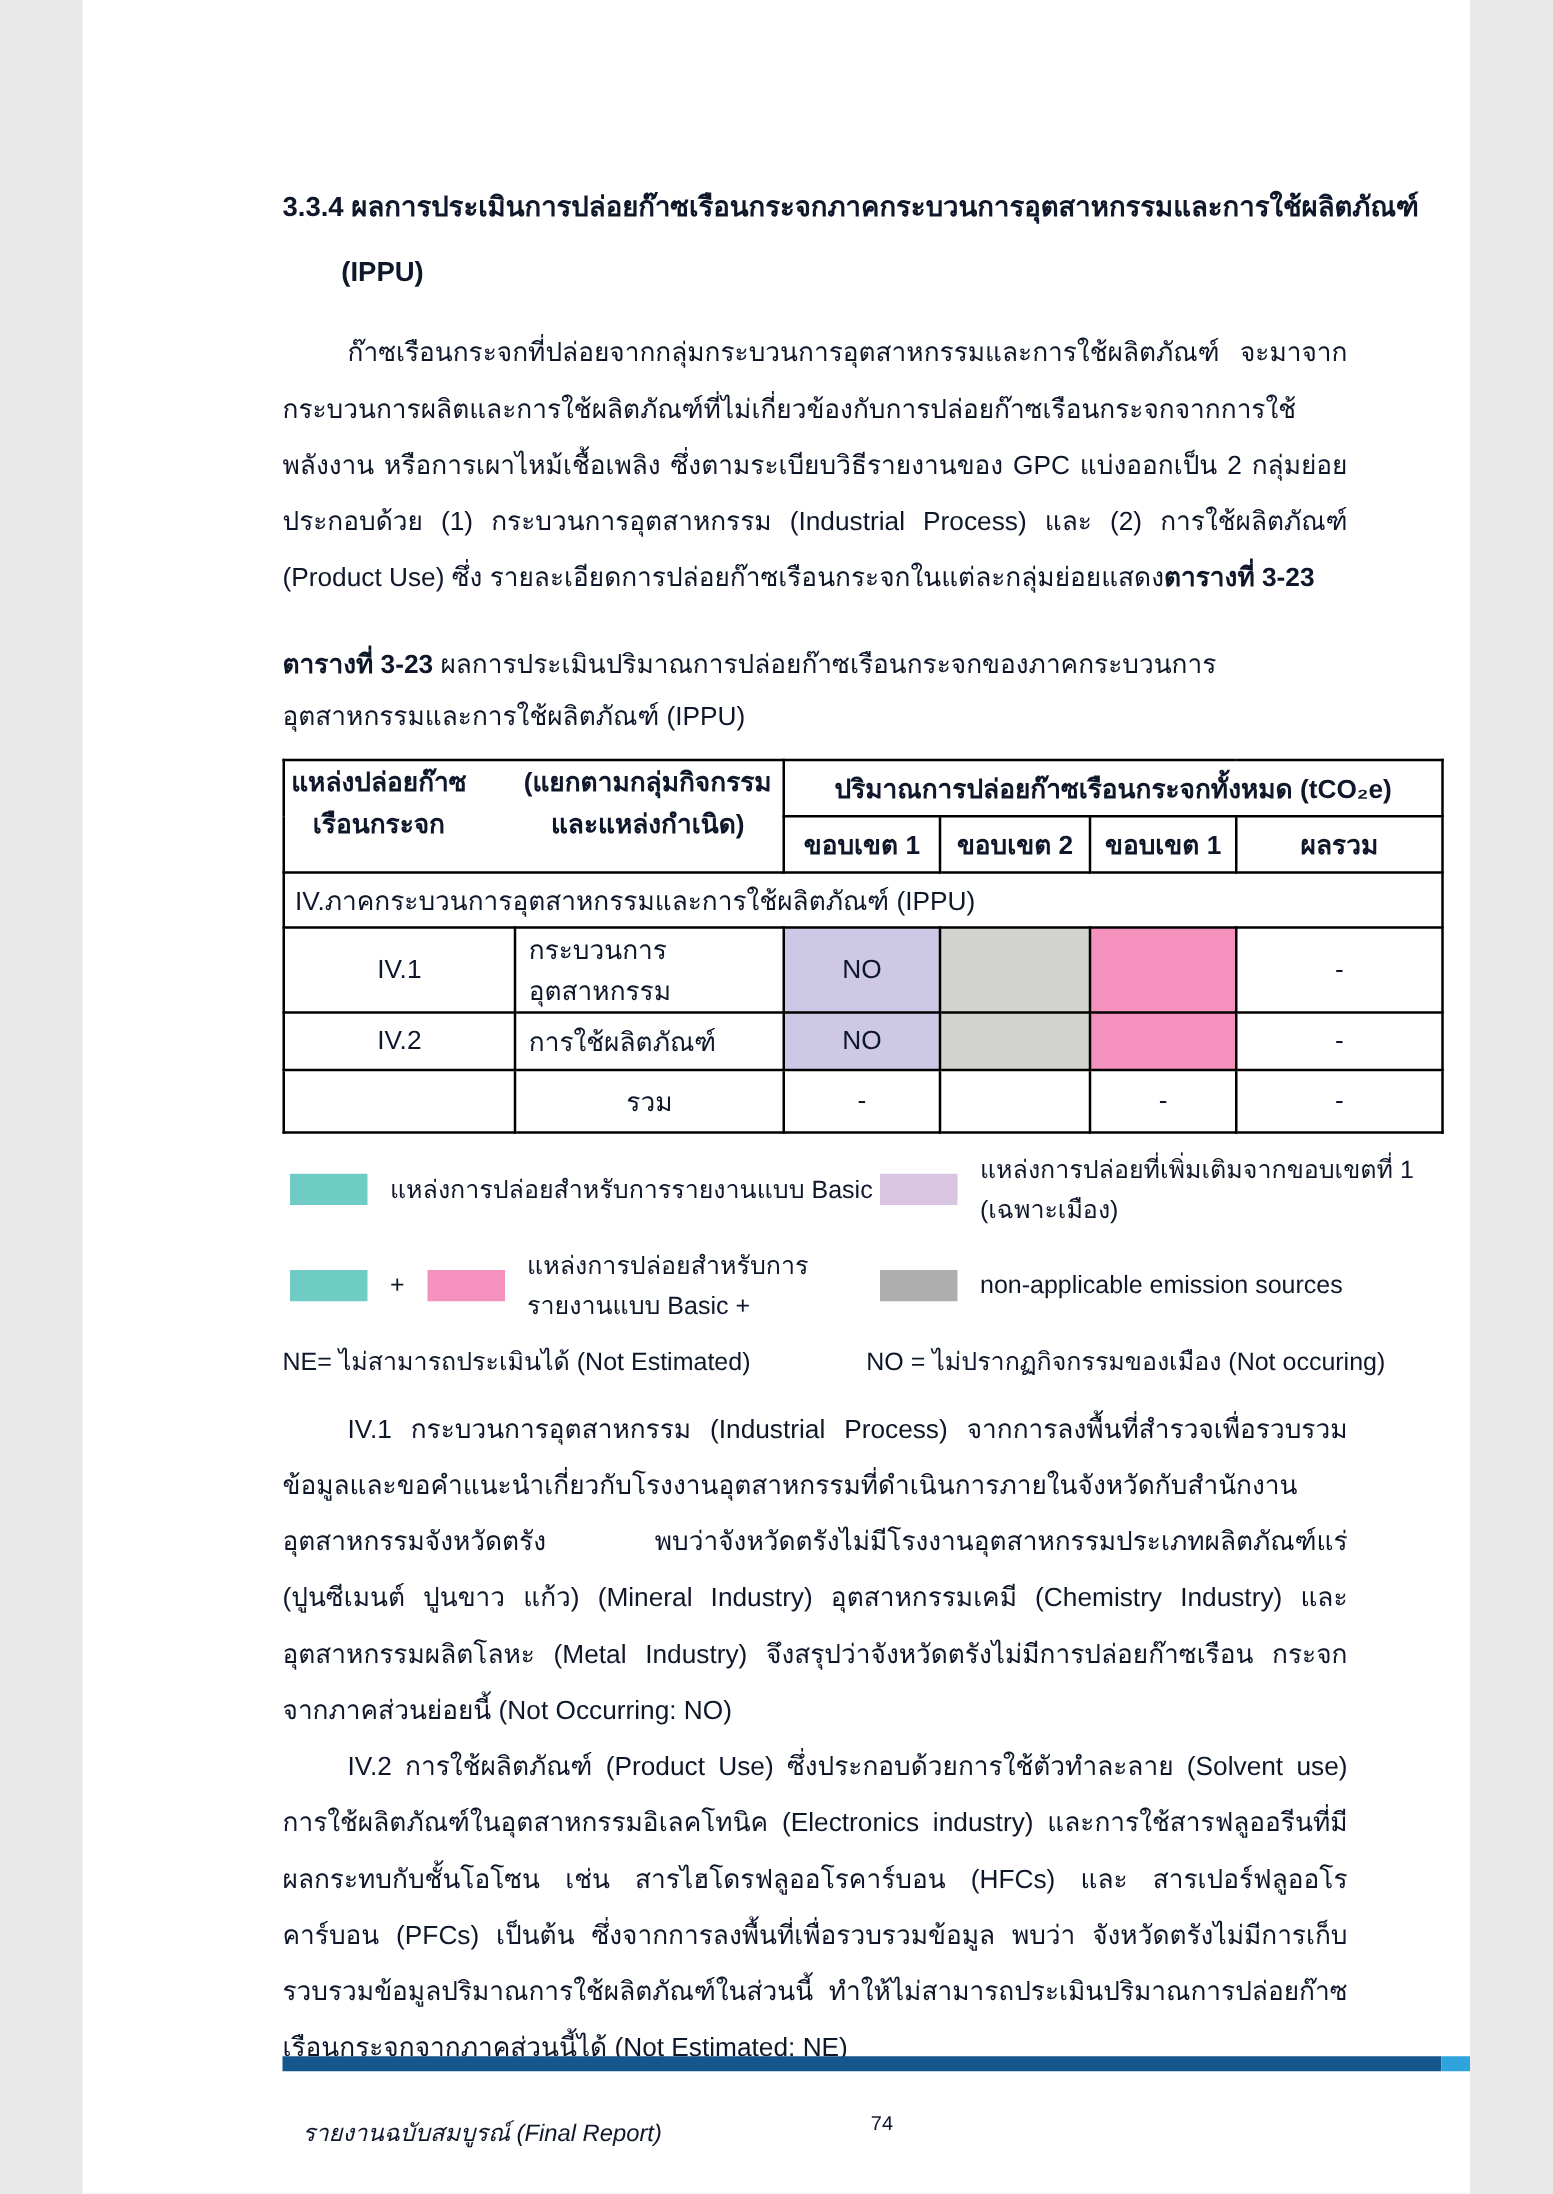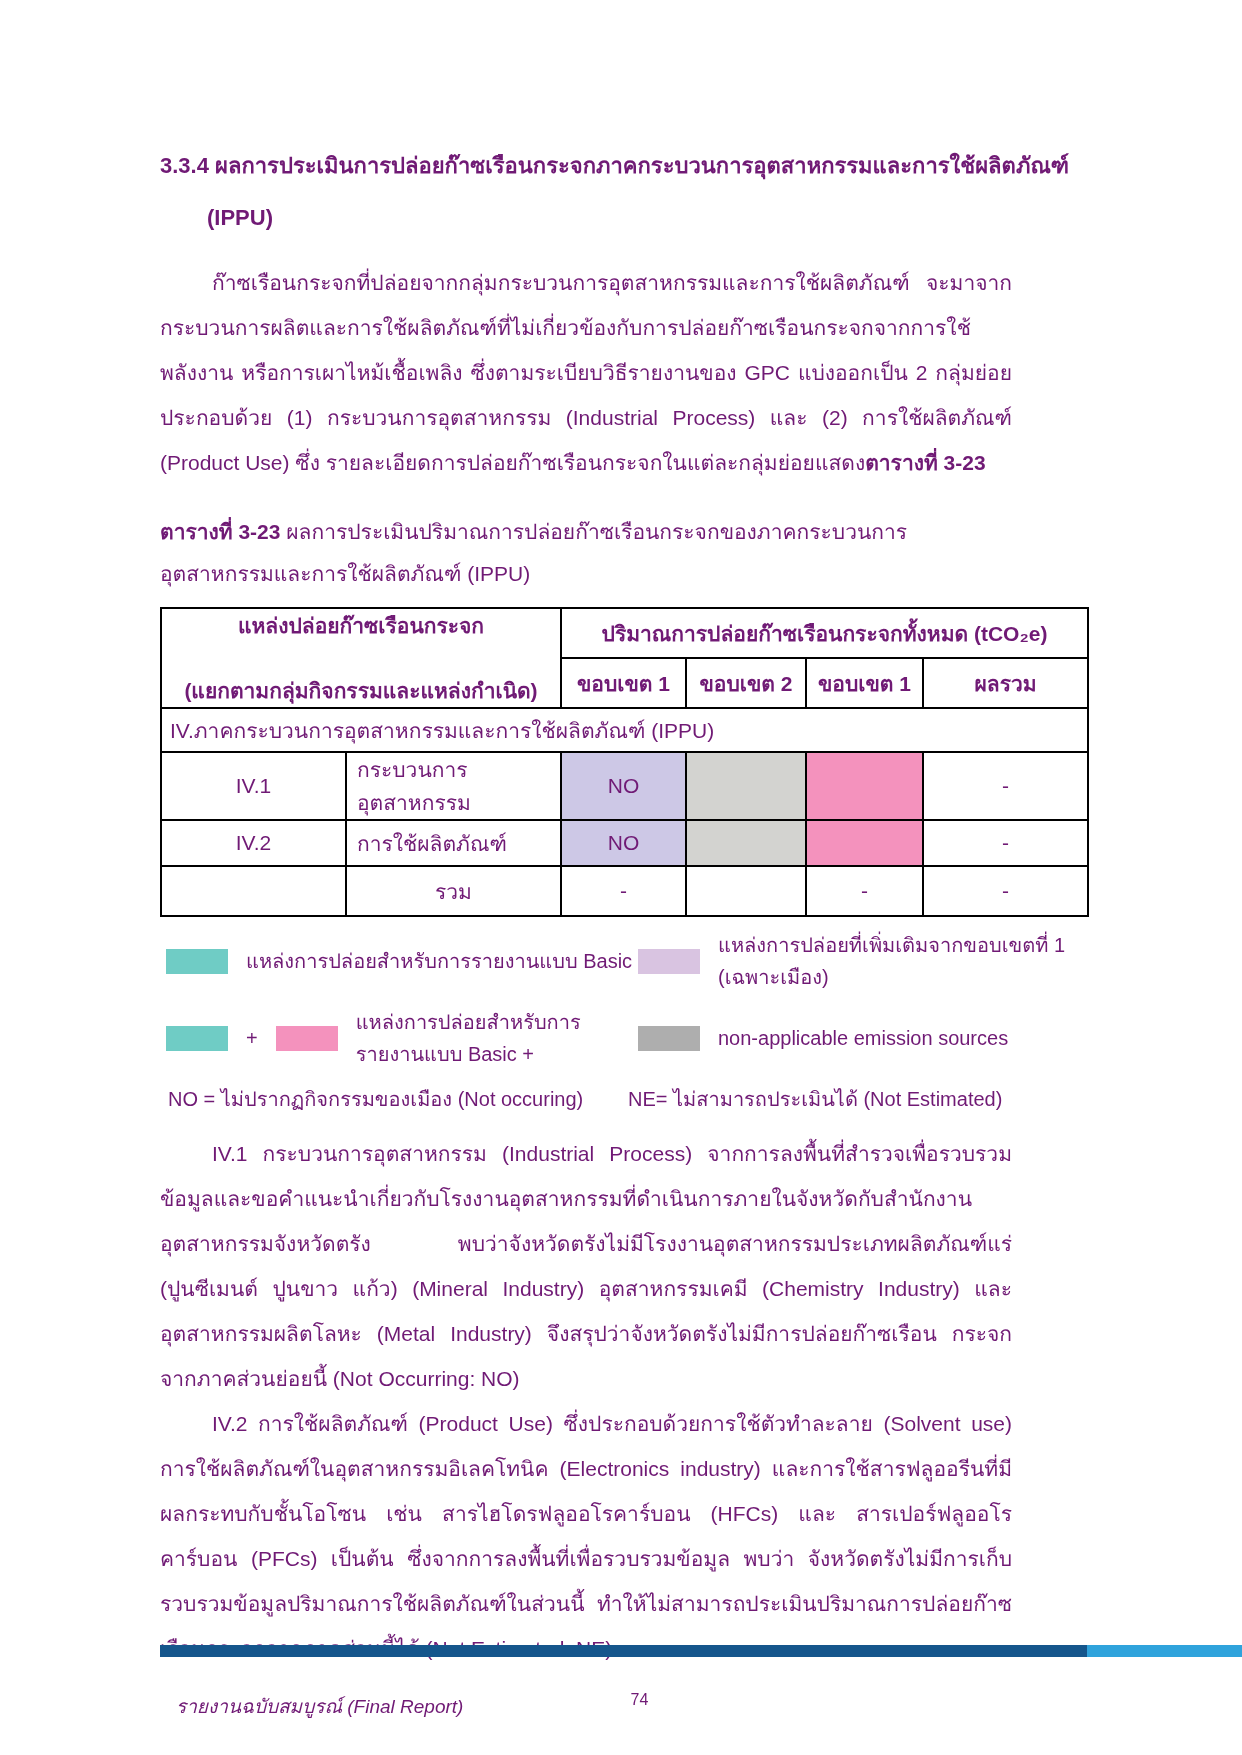--- a/index.html
+++ b/index.html
@@ -1,23 +1,23 @@
 <!DOCTYPE html>
 <html><head>
 <meta charset="utf-8">
 <style>
   * { margin: 0; padding: 0; box-sizing: border-box; }
   html, body { background: #e9e9e9; }
   .page {
     position: relative;
-    width: 1242px;
+    width: 1110px;
     height: 1755px;
     margin: 0 auto;
     background: #ffffff;
-    color: #701a75;
+    color: #0f172a;
     font-family: "Liberation Sans", "DejaVu Sans", sans-serif;
     overflow: hidden;
   }
   .content {
     position: absolute;
     left: 160px;
     top: 0;
     width: 927px;
   }
   
@@ -48,21 +48,21 @@
     margin-top: 12px;
     width: 927px;
     border-collapse: collapse;
     table-layout: fixed;
     font-size: 21px;
   }
   .em-table td { border: 2px solid #000; padding: 0 8px; }
   .em-table .hc { font-weight: bold; text-align: center; vertical-align: middle; }
   .em-table .source-cell { padding: 0; }
   .em-table .source-cell .stack {
-    display: flex; flex-direction: column; justify-content: flex-start;
+    display: flex; flex-direction: row; justify-content: flex-start;
     height: 100%; min-height: 88px; gap: 32px;
   }
   .em-table tr.h1 td { height: 44px; }
   .em-table tr.h2 td { height: 44px; }
   .em-table .section-cell { height: 44px; text-align: left; padding-left: 8px; }
   .em-table tr.data td { height: 46px; }
   .em-table tr.total td { height: 50px; }
   .em-table .center { text-align: center; }
   .em-table .name { text-align: left; padding-left: 10px; }
   
@@ -183,25 +183,25 @@
           <span class="plus">+</span>
           <span class="swatch sw2" style="background-color: rgb(244, 146, 189);"></span>
           <span class="ltext">แหล่งการปล่อยสำหรับการรายงานแบบ Basic +</span>
         </div>
         <div class="lcol rightcol">
           <span class="swatch" style="background-color: rgb(174, 174, 174);"></span>
           <span class="ltext">non-applicable emission sources</span>
         </div>
       </div>
       <div class="lrow abbr">
+        <div class="lcol rightcol">
+            <span>NE= ไม่สามารถประเมินได้ (Not Estimated)</span>
+          </div>
         <div class="lcol left">
             <span>NO = ไม่ปรากฏกิจกรรมของเมือง (Not occuring)</span>
-          </div>
-        <div class="lcol rightcol">
-            <span>NE= ไม่สามารถประเมินได้ (Not Estimated)</span>
           </div>
       </div>
     </div>
 
     <p class="body-par" style="margin-top:16px">IV.1 กระบวนการอุตสาหกรรม (Industrial Process) จากการลงพื้นที่สำรวจเพื่อรวบรวมข้อมูลและขอคำแนะนำเกี่ยวกับโรงงานอุตสาหกรรมที่ดำเนินการภายในจังหวัดกับสำนักงานอุตสาหกรรมจังหวัดตรัง พบว่าจังหวัดตรังไม่มีโรงงานอุตสาหกรรมประเภทผลิตภัณฑ์แร่ (ปูนซีเมนต์ ปูนขาว แก้ว) (Mineral Industry) อุตสาหกรรมเคมี (Chemistry Industry) และอุตสาหกรรมผลิตโลหะ (Metal Industry) จึงสรุปว่าจังหวัดตรังไม่มีการปล่อยก๊าซเรือน กระจกจากภาคส่วนย่อยนี้ (Not Occurring: NO)</p>
     <p class="body-par">IV.2 การใช้ผลิตภัณฑ์ (Product Use) ซึ่งประกอบด้วยการใช้ตัวทำละลาย (Solvent use) การใช้ผลิตภัณฑ์ในอุตสาหกรรมอิเลคโทนิค (Electronics industry) และการใช้สารฟลูออรีนที่มี ผลกระทบกับชั้นโอโซน เช่น สารไฮโดรฟลูออโรคาร์บอน (HFCs) และ สารเปอร์ฟลูออโร คาร์บอน (PFCs) เป็นต้น ซึ่งจากการลงพื้นที่เพื่อรวบรวมข้อมูล พบว่า จังหวัดตรังไม่มีการเก็บรวบรวมข้อมูลปริมาณการใช้ผลิตภัณฑ์ในส่วนนี้ ทำให้ไม่สามารถประเมินปริมาณการปล่อยก๊าซเรือนกระจกจากภาคส่วนนี้ได้ (Not Estimated: NE)</p>
 
   </div>
 
   <div class="footer">

